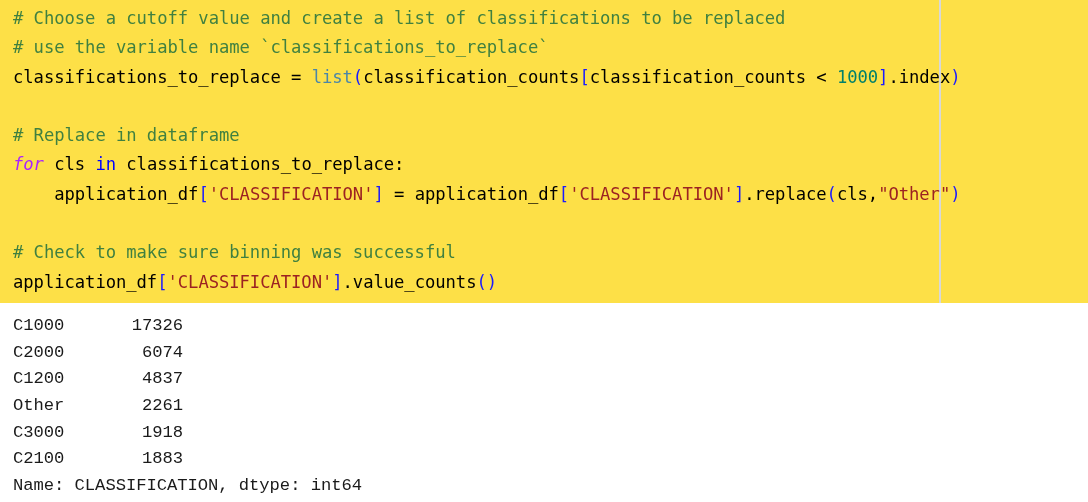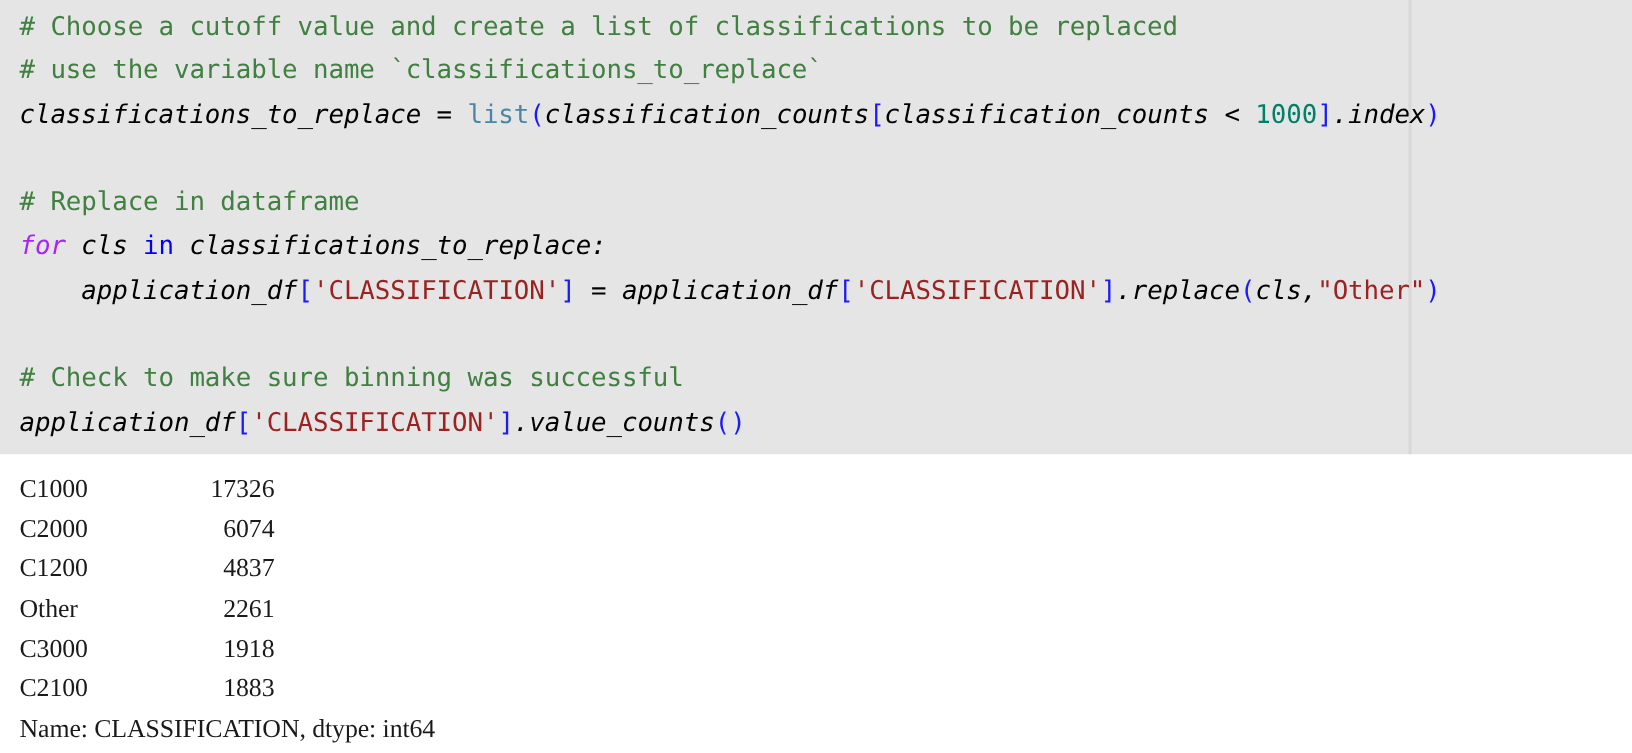--- a/index.html
+++ b/index.html
@@ -21,21 +21,21 @@
     background: #ffffff;
   }
 
   
   .code-cell {
     position: absolute;
     left: 0;
     top: 0;
     width: 1088px;
     height: 303px;
-    background: #e5e5e5;
+    background: #fde047;
     overflow: hidden;
   }
 
   .cell-ruler {
     position: absolute;
     left: 939px;
     top: 0;
     width: 2px;
     height: 303px;
     background: #d8d8d8;
@@ -59,38 +59,38 @@
   }
 
   
   .tok-comment  { color: #408040; }
   .tok-keyword  { color: #aa22ff; font-weight: normal; font-style: italic; }
   .tok-keyword2 { color: #0000ff; text-align: right; }
   .tok-builtin  { color: #4a86a8; text-align: right; }
   .tok-string   { color: #9c2222; }
   .tok-number   { color: #00806b; }
   .tok-paren    { color: #1a1aff; }
-  .tok-plain    { color: #000000; font-style: italic; }
+  .tok-plain    { color: #000000; }
 
   
   .output-area {
     position: absolute;
     left: 0;
     top: 303px;
     width: 1088px;
     height: 199px;
     background: #ffffff;
     overflow: hidden;
   }
 
   .output-text {
     position: absolute;
     left: 13px;
     top: 10px;
-    font-family: Liberation Serif, serif;
+    font-family: Liberation Mono, monospace;
     font-size: 17.2px;
     line-height: 26.7px;
     white-space: pre;
     color: #1a1a1a;
     letter-spacing: -0.05px;
   }
 
   .out-row {
     height: 26.7px;
     white-space: pre;

